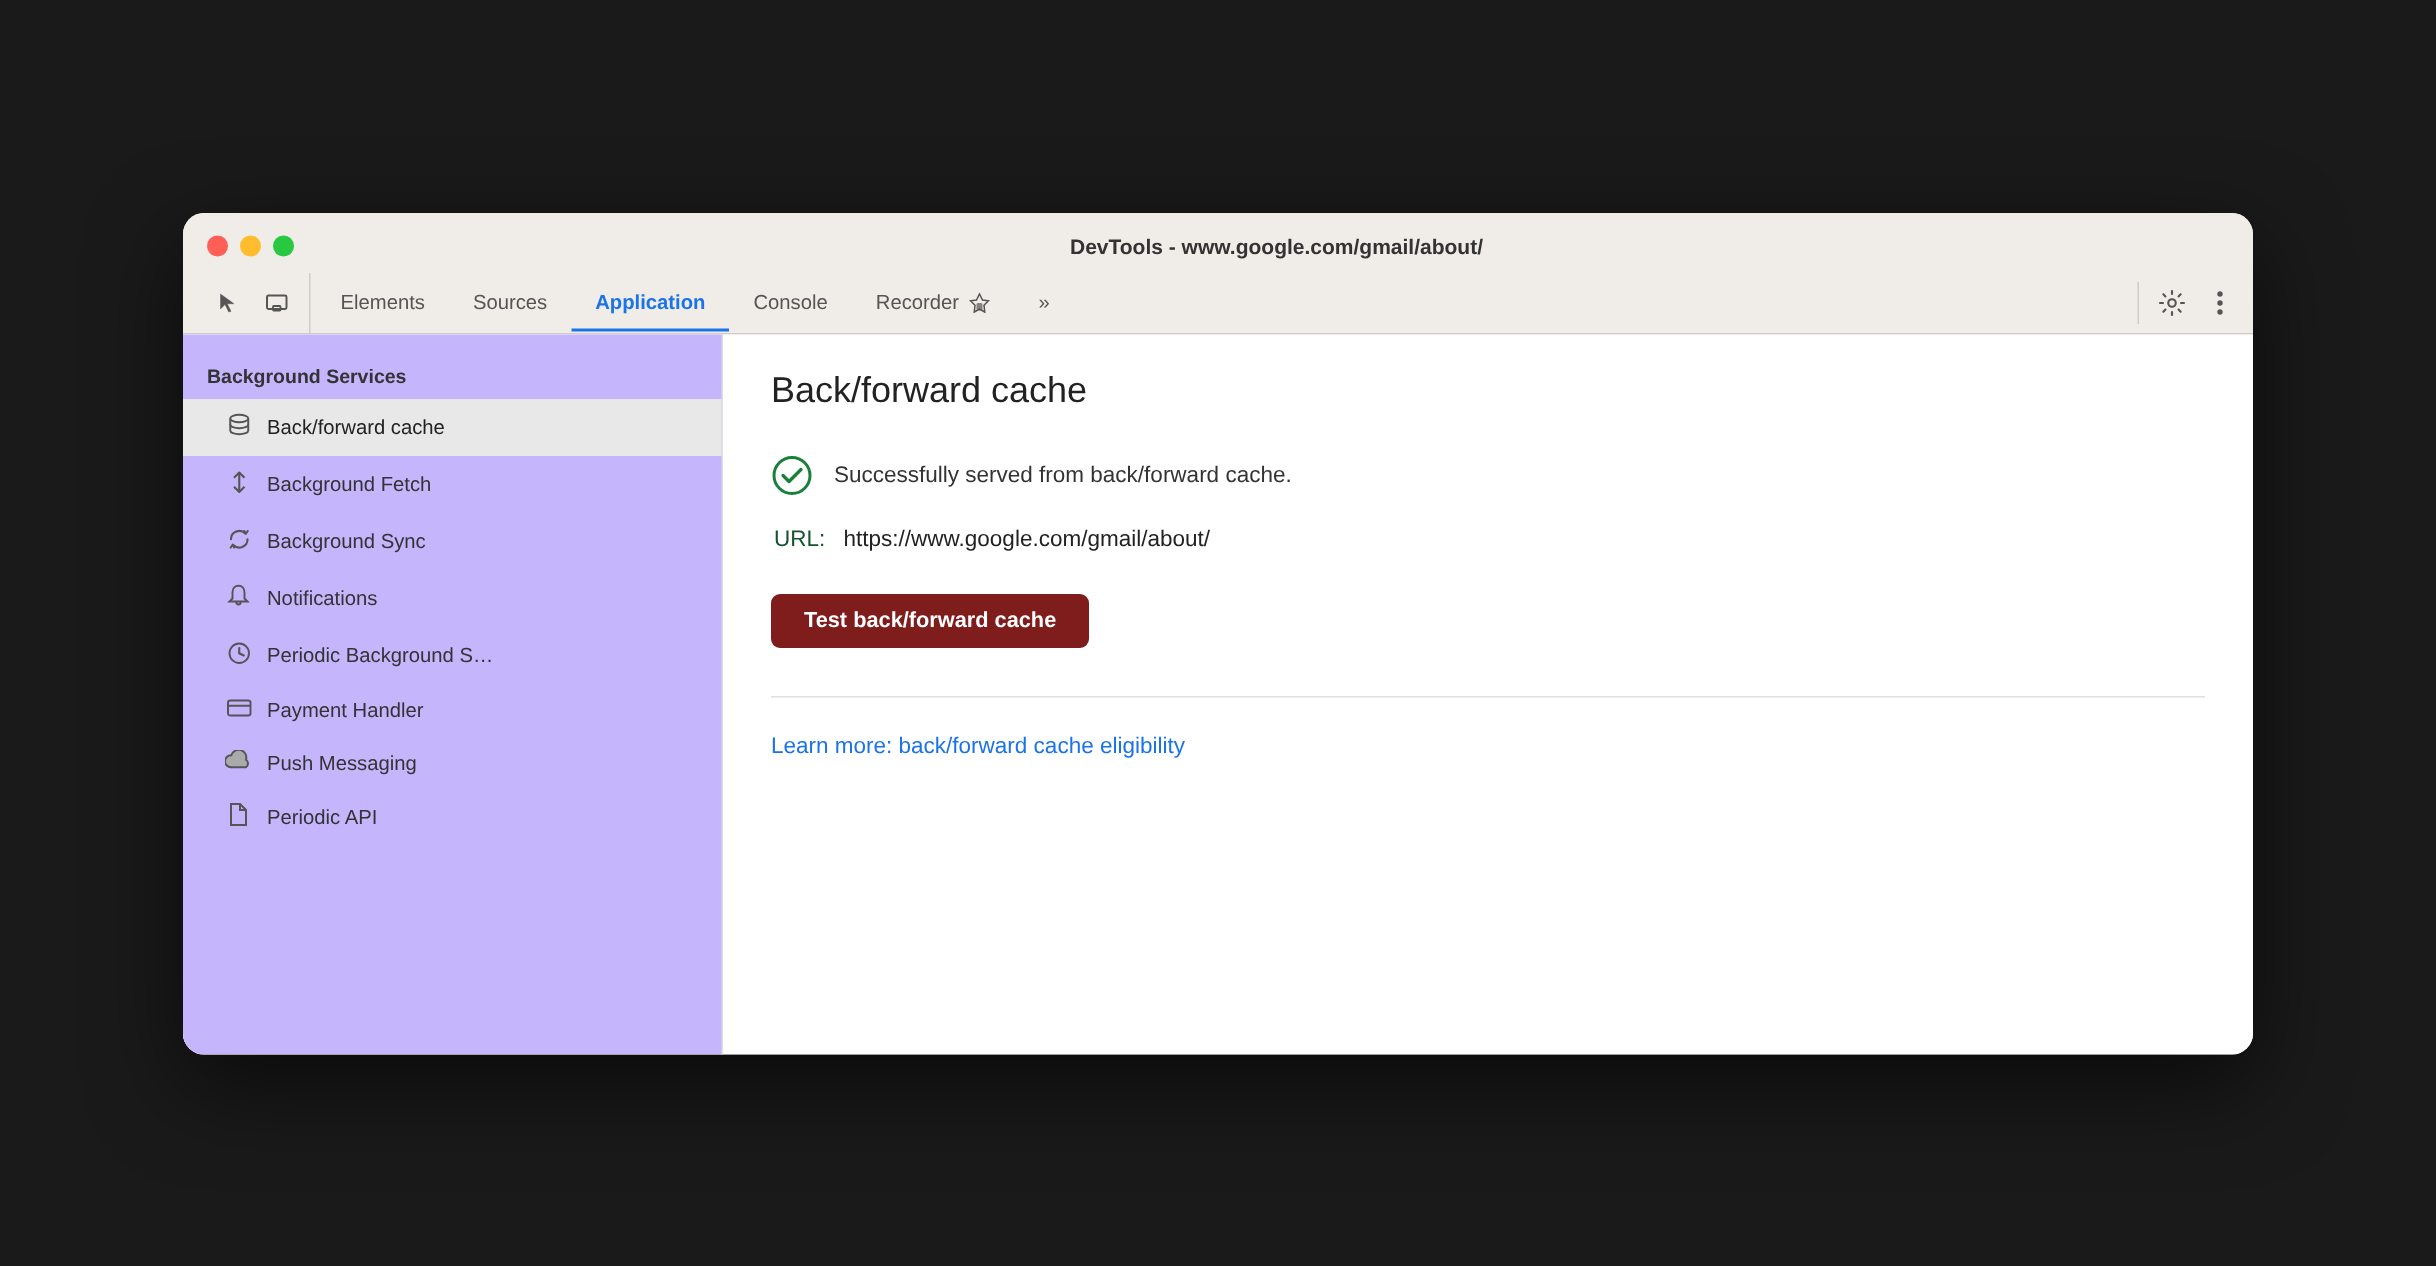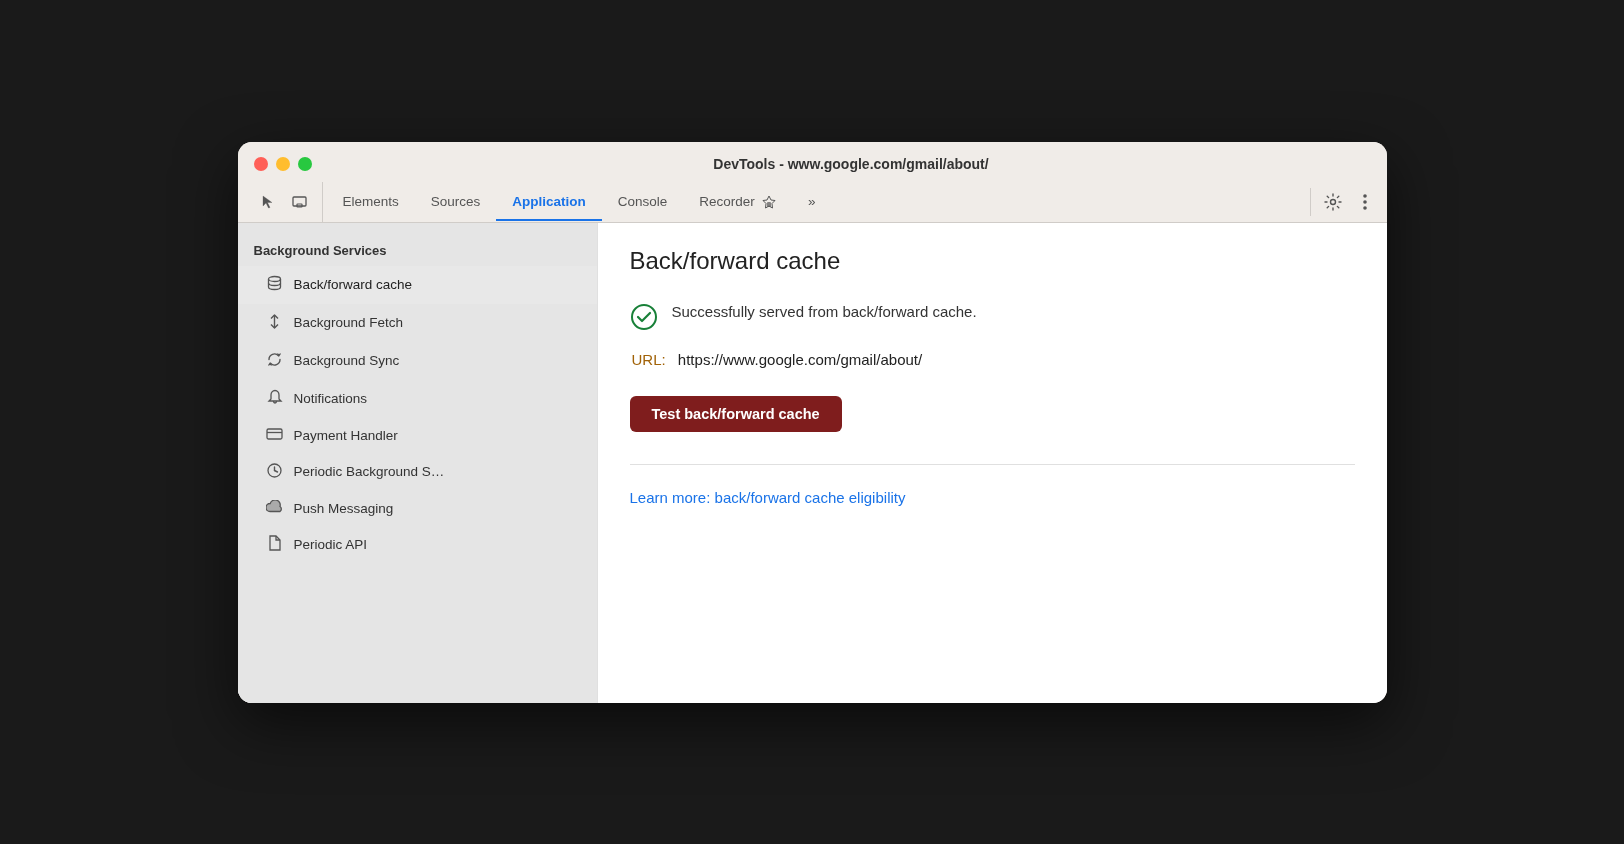--- a/index.html
+++ b/index.html
@@ -7,21 +7,21 @@
     body {
       background: #1a1a1a;
       display: flex;
       align-items: center;
       justify-content: center;
       min-height: 100vh;
       font-family: -apple-system, BlinkMacSystemFont, 'Segoe UI', sans-serif;
     }
 
     .window {
-      width: 1149px;
+      width: 1380px;
       background: #f0ece8;
       border-radius: 14px;
       box-shadow: 0 20px 60px rgba(0,0,0,0.6);
       overflow: hidden;
     }
 
     
     .title-bar {
       background: #f0ece8;
       padding: 14px 16px 10px;
@@ -131,21 +131,21 @@
     .main {
       display: flex;
       background: white;
     }
 
     
     .sidebar {
       width: 360px;
       min-width: 360px;
       border-right: 1px solid #e0e0e0;
-      background: #e5e5e5;
+      background: #c4b5fd;
       padding: 16px 0;
     }
 
     .sidebar-section-title {
       font-size: 13px;
       font-weight: 600;
       color: #333;
       padding: 4px 16px 8px;
     }
 
@@ -182,20 +182,21 @@
 
     .content-title {
       font-size: 24px;
       font-weight: 400;
       color: #222;
       margin-bottom: 28px;
     }
 
     .status-row {
       display: flex;
+      align-items: center;
       gap: 14px;
       margin-bottom: 20px;
     }
 
     .success-icon {
       width: 28px;
       height: 28px;
       flex-shrink: 0;
     }
 
@@ -205,21 +206,21 @@
     }
 
     .url-row {
       font-size: 15px;
       color: #333;
       margin-bottom: 28px;
       padding-left: 2px;
     }
 
     .url-label {
-      color: #a16207;
+      color: #14532d;
       margin-right: 8px;
     }
 
     .url-value {
       color: #222;
     }
 
     .test-button {
       background: #7f1d1d;
       color: white;
@@ -358,41 +359,41 @@
           <svg width="16" height="17" viewBox="0 0 16 17" fill="none">
             <path d="M8 1.5 C5.5 1.5 4 3.5 4 6 L4 10 L2 12 L14 12 L12 10 L12 6 C12 3.5 10.5 1.5 8 1.5Z" stroke="#555" stroke-width="1.3" fill="none"></path>
             <path d="M6.5 12 C6.5 13 7.1 14 8 14 C8.9 14 9.5 13 9.5 12" stroke="#555" stroke-width="1.3" fill="none"></path>
           </svg>
         </span>
         <span>Notifications</span>
       </div>
 
       <div class="sidebar-item">
         <span class="sidebar-item-icon">
-          <svg width="17" height="14" viewBox="0 0 17 14" fill="none">
-            <rect x="1" y="2" width="15" height="10" rx="1.5" stroke="#555" stroke-width="1.3"></rect>
-            <line x1="1" y1="5.5" x2="16" y2="5.5" stroke="#555" stroke-width="1.3"></line>
-          </svg>
-        </span>
-        <span>Payment Handler</span>
-      </div>
-
-      <div class="sidebar-item">
-        <span class="sidebar-item-icon">
           <svg width="17" height="17" viewBox="0 0 17 17" fill="none">
             <circle cx="8.5" cy="8.5" r="6.5" stroke="#555" stroke-width="1.3"></circle>
             <line x1="8.5" y1="5" x2="8.5" y2="8.5" stroke="#555" stroke-width="1.4" stroke-linecap="round"></line>
             <line x1="8.5" y1="8.5" x2="11.5" y2="10" stroke="#555" stroke-width="1.4" stroke-linecap="round"></line>
           </svg>
         </span>
         <span>Periodic Background S…</span>
       </div>
 
       <div class="sidebar-item">
         <span class="sidebar-item-icon">
+          <svg width="17" height="14" viewBox="0 0 17 14" fill="none">
+            <rect x="1" y="2" width="15" height="10" rx="1.5" stroke="#555" stroke-width="1.3"></rect>
+            <line x1="1" y1="5.5" x2="16" y2="5.5" stroke="#555" stroke-width="1.3"></line>
+          </svg>
+        </span>
+        <span>Payment Handler</span>
+      </div>
+
+      <div class="sidebar-item">
+        <span class="sidebar-item-icon">
           <svg width="18" height="14" viewBox="0 0 18 14" fill="none">
             <path d="M14 11.5H4a4 4 0 0 1 0-8h0.2A5 5 0 0 1 14 6.5 3 3 0 0 1 14 11.5Z" stroke="#555" stroke-width="1.3" fill="#aaa"></path>
           </svg>
         </span>
         <span>Push Messaging</span>
       </div>
 
       <div class="sidebar-item">
         <span class="sidebar-item-icon">
           <svg width="14" height="17" viewBox="0 0 14 17" fill="none">

